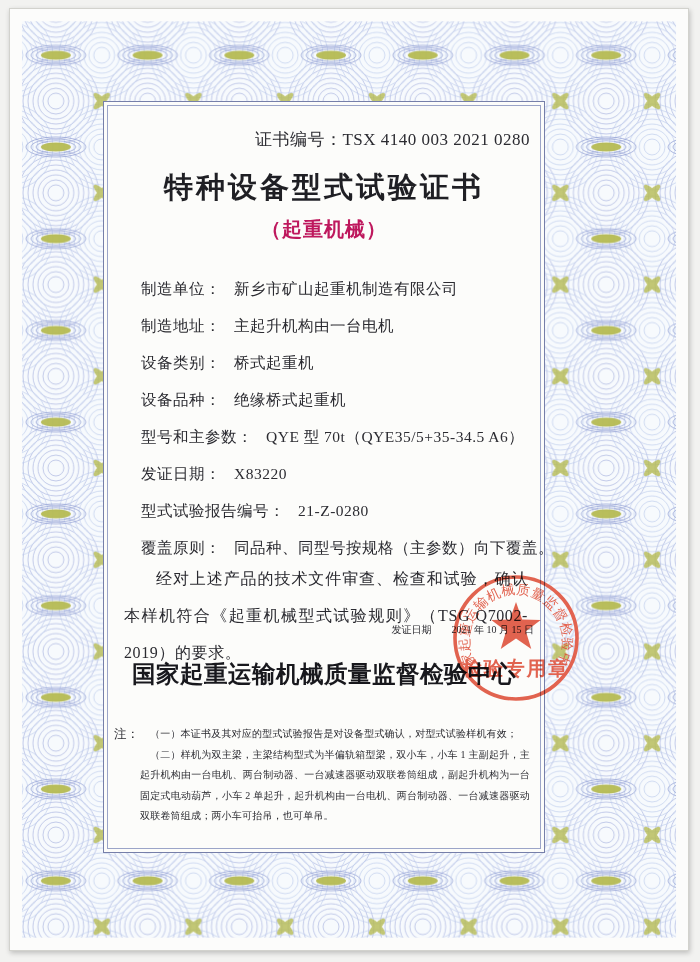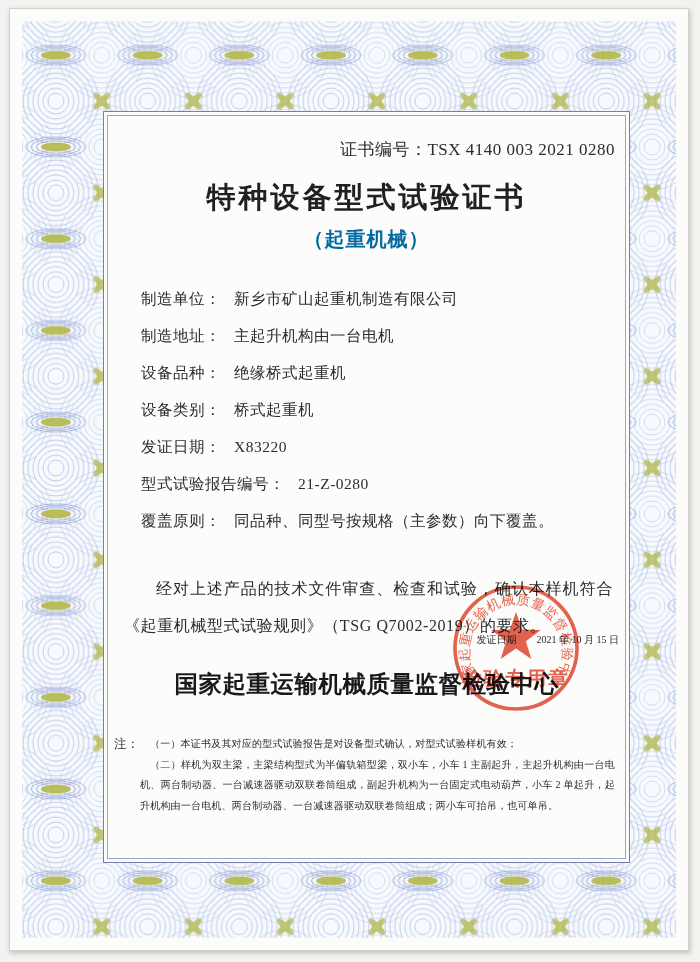--- a/index.html
+++ b/index.html
@@ -13,42 +13,42 @@
   
   .paper {
     position:absolute; left:9px; top:8px; right:11px; bottom:11px;
     background:#fcfcfb;
     border:1px solid #d2d2cd;
     box-shadow:1px 2px 5px rgba(0,0,0,0.22);
   }
   .guilloche-svg { position:absolute; left:0; top:0; width:100%; height:100%; }
   
   .panel {
-    position:absolute; left:103px; top:111px; width:527px; height:752px;
+    position:absolute; left:103px; top:101px; width:442px; height:752px;
     background:#fcfcfa;
     border:1.5px solid #767fa9;
     outline:1px solid #9ba4c8;
     outline-offset:-5px;
     z-index:3;
   }
   .cert-no {
     position:absolute; top:26px; right:14px;
     font-size:17px; letter-spacing:0.5px; white-space:nowrap;
   }
   .title {
     position:absolute; top:66px; left:0; width:100%;
     text-align:center; font-size:29px; font-weight:bold; letter-spacing:3px;
     font-family:"Liberation Sans","DejaVu Sans",sans-serif;
     color:#1f1f24;
   }
   .subtitle {
     position:absolute; top:114px; left:0; width:100%;
     text-align:center; font-size:20px; font-weight:bold; letter-spacing:1px;
     font-family:"Liberation Sans","DejaVu Sans",sans-serif;
-    color:#0369a1;
+    color:#be185d;
   }
   .fields { position:absolute; top:176px; left:25px; right:18px; list-style:none; }
   .field-row { height:37px; font-size:15.5px; line-height:21px; white-space:nowrap;margin-left:12px; }
   .f-label { letter-spacing:0.5px; }
   .f-value { margin-left:13px; letter-spacing:0.5px; }
   .statement {
     position:absolute; top:458px; left:20px; right:16px;
     font-size:16px; line-height:37px; text-indent:2em;
     letter-spacing:0.6px; text-align:justify;
   }
@@ -146,24 +146,27 @@
     <div class="subtitle">（起重机械）</div>
 
     <ul class="fields">
       <li class="field-row">
         <span class="f-label">制造单位：</span><span class="f-value">新乡市矿山起重机制造有限公司</span>
       </li>
       <li class="field-row">
         <span class="f-label">制造地址：</span><span class="f-value">主起升机构由一台电机</span>
       </li>
       <li class="field-row">
+        <span class="f-label">设备类别：</span><span class="f-value">桥式起重机</span>
+      </li>
+      <li class="field-row">
         <span class="f-label">设备品种：</span><span class="f-value">绝缘桥式起重机</span>
       </li>
       <li class="field-row">
-        <span class="f-label">设备类别：</span><span class="f-value">桥式起重机</span>
+        <span class="f-label">型号和主参数：</span><span class="f-value">QYE 型 70t（QYE35/5+35-34.5 A6）</span>
       </li>
       <li class="field-row">
         <span class="f-label">发证日期：</span><span class="f-value">X83220</span>
       </li>
       <li class="field-row">
         <span class="f-label">型式试验报告编号：</span><span class="f-value">21-Z-0280</span>
       </li>
       <li class="field-row">
         <span class="f-label">覆盖原则：</span><span class="f-value">同品种、同型号按规格（主参数）向下覆盖。</span>
       </li>

